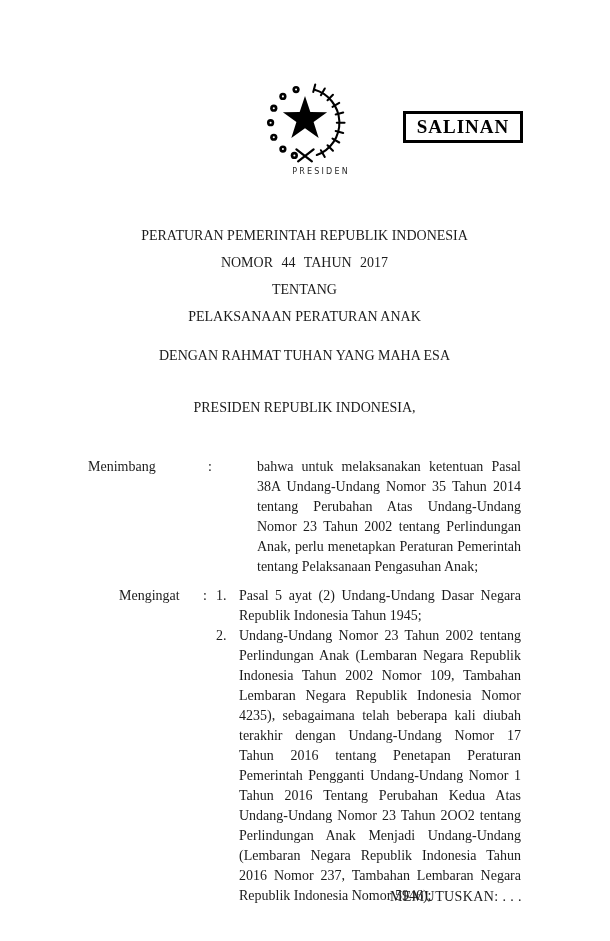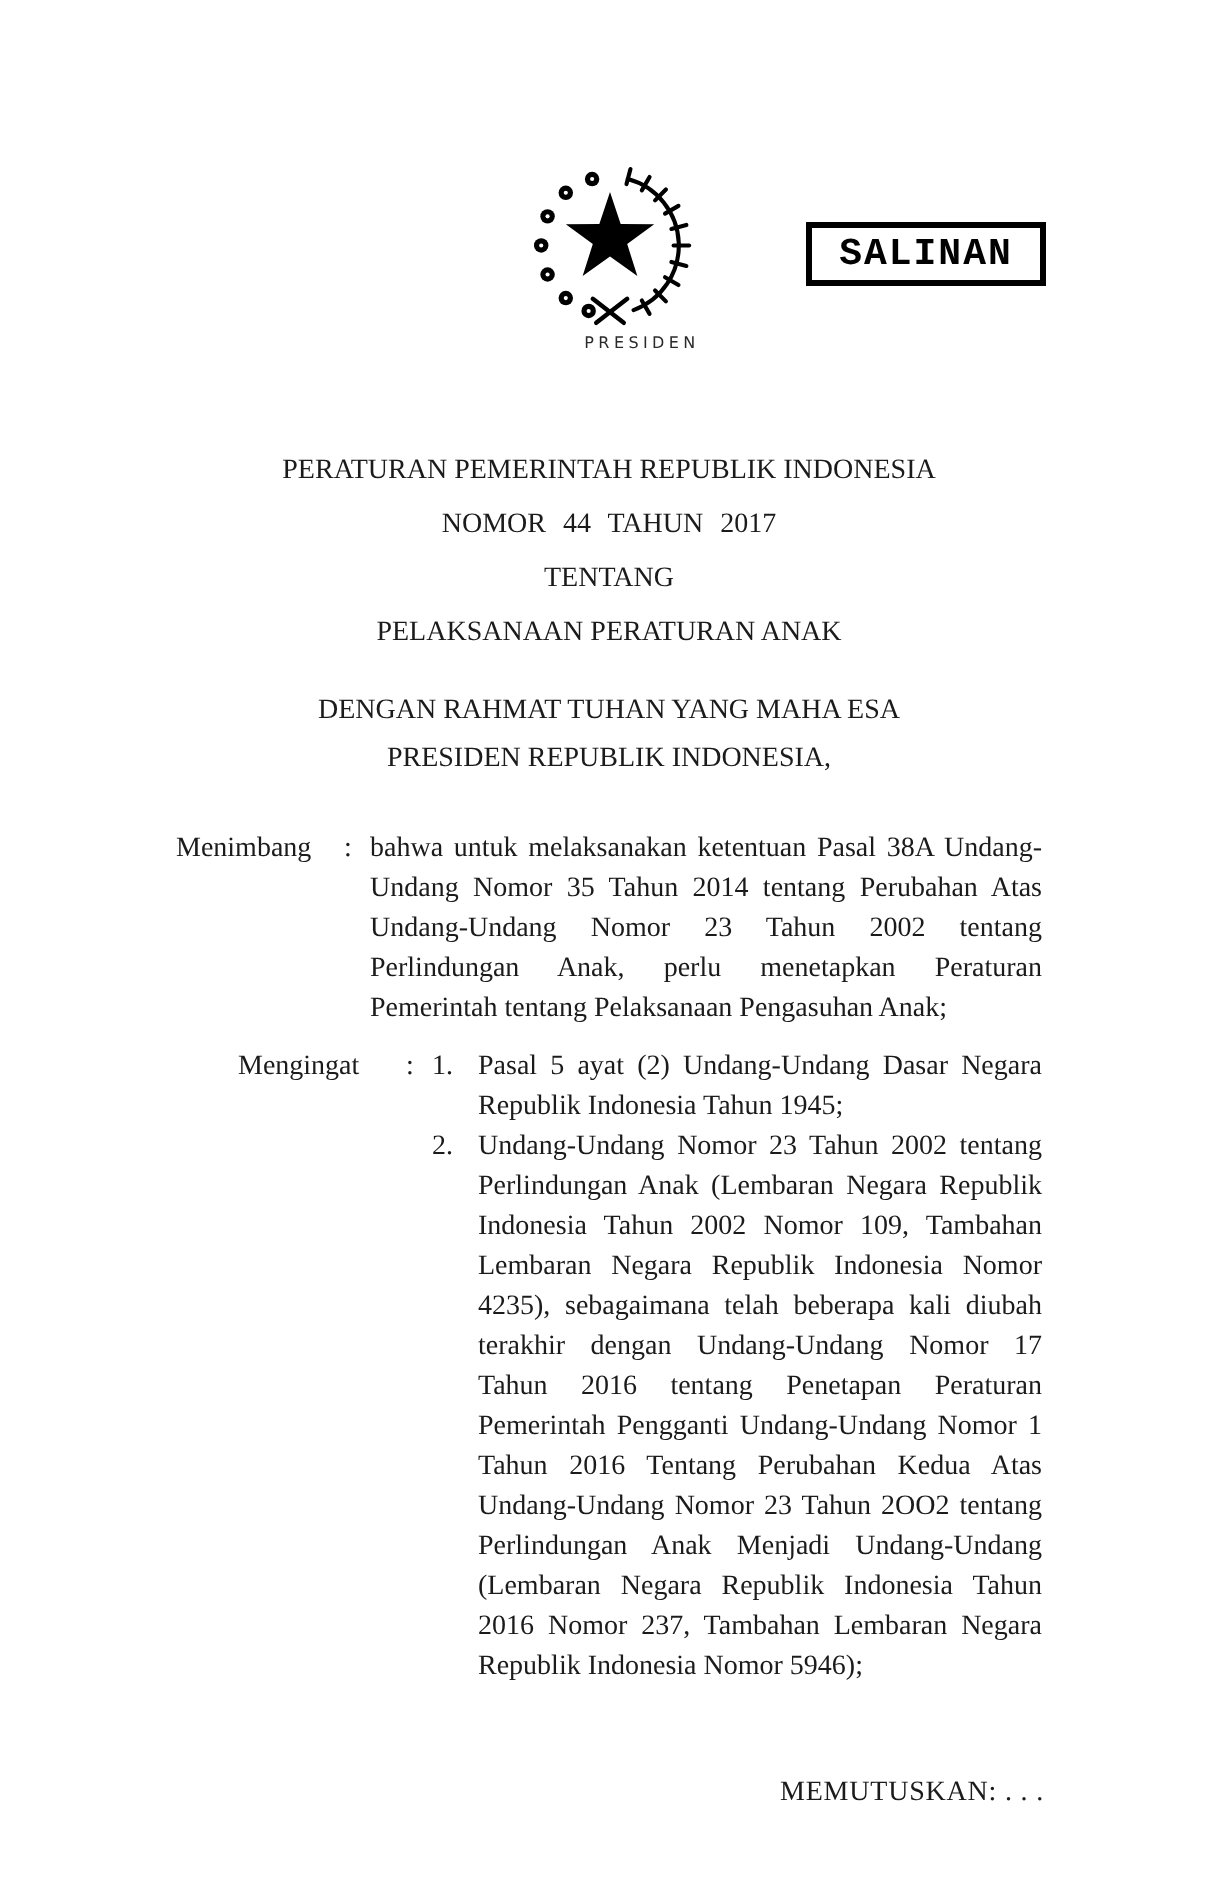--- a/index.html
+++ b/index.html
@@ -40,21 +40,21 @@
   .stamp {
     position: absolute;
     left: 403px;
     top: 111px;
     width: 114px;
     height: 26px;
     border: 3px solid #000;
     display: flex;
     align-items: center;
     justify-content: center;
-    font-family: Liberation Mono, monospace;
+    font-family: Liberation Serif, serif;
     font-weight: 700;
     font-size: 19px;
     letter-spacing: 1px;
     color: #000;
   }
 
   
   .content {
     position: absolute;
     left: 88px;
@@ -64,27 +64,27 @@
   }
 
   .t-line {
     text-align: center;
     line-height: 27px;
     white-space: nowrap;
   }
   .t-spaced { word-spacing: 5px; }
 
   .invocation { text-align: center; line-height: 24px; margin-top: 14px; white-space: nowrap; }
-  .authority  { text-align: center; line-height: 24px; margin-top: 0; white-space: nowrap; }
+  .authority  { text-align: center; line-height: 24px; margin-top: 28px; white-space: nowrap; }
 
   .clause {
     display: flex;
     line-height: 20px;
   }
-  .clause-considering { margin-top: 23px; }
+  .clause-considering { margin-top: 37px; gap: 36px; }
   .clause-recalling   { margin-top: 9px; margin-left: 31px; }
   .clabel { width: 84px; flex: none; }
   .ccolon { width: 13px; flex: none; }
   .cbody  { flex: 1; text-align: justify; text-align-last: left; }
 
   .legal-item { display: flex; }
   .lnum  { width: 23px; flex: none; }
   .ltext { flex: 1; text-align: justify; text-align-last: left; }
 
   .catchword {

